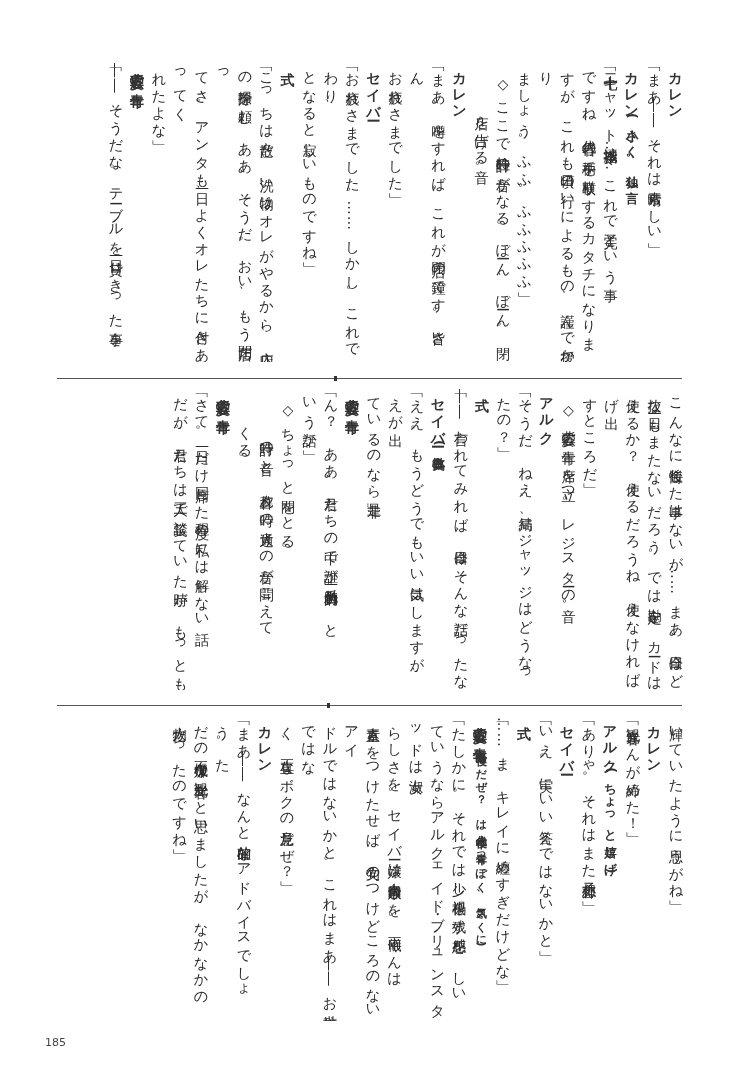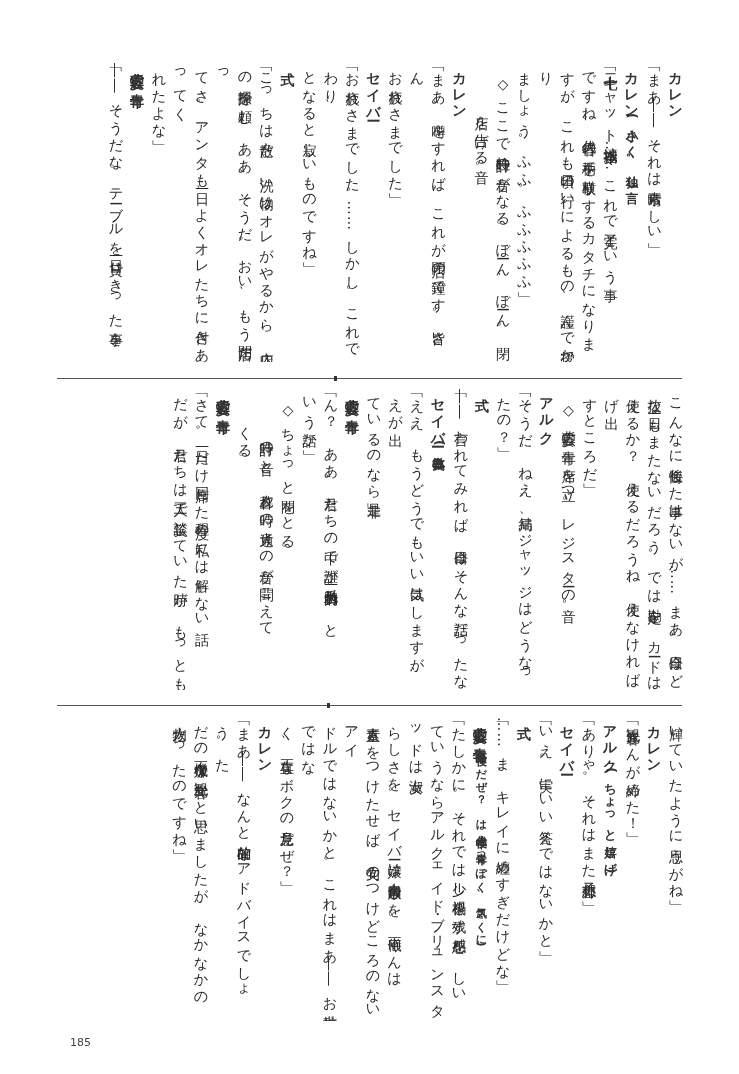--- a/index.html
+++ b/index.html
@@ -14,21 +14,21 @@
   .block { display: block; margin: 0; }
   .speaker { font-family: "DejaVu Sans", "Liberation Sans", sans-serif; font-weight: bold;
              color: #333; font-size: 14px; }
   .speaker .note { font-size: 12.5px; }
   .line { display: block; }
   .stage { display: block; padding-top: 14px; }
   .stage .line + .line { padding-top: 14px; }
   .rule { position: absolute; left: 57px; width: 625px; height: 1px; background: #555; }
   .rule .dot { position: absolute; top: -2px; width: 3px; height: 5px; background: #333; }
   .page-number { position: absolute; left: 45px; top: 1036px; font-size: 11px;
-                 font-family: "DejaVu Sans", "Liberation Sans", sans-serif; color: #444; margin-left: 25px; }
+                 font-family: "DejaVu Sans", "Liberation Sans", sans-serif; color: #444; }
 </style>
 </head>
 <body>
 
 <div>
 
   <section class="band band-1">
     <div class="cols">
       <div class="block">
         <span class="speaker line"><span>カレン</span></span>

